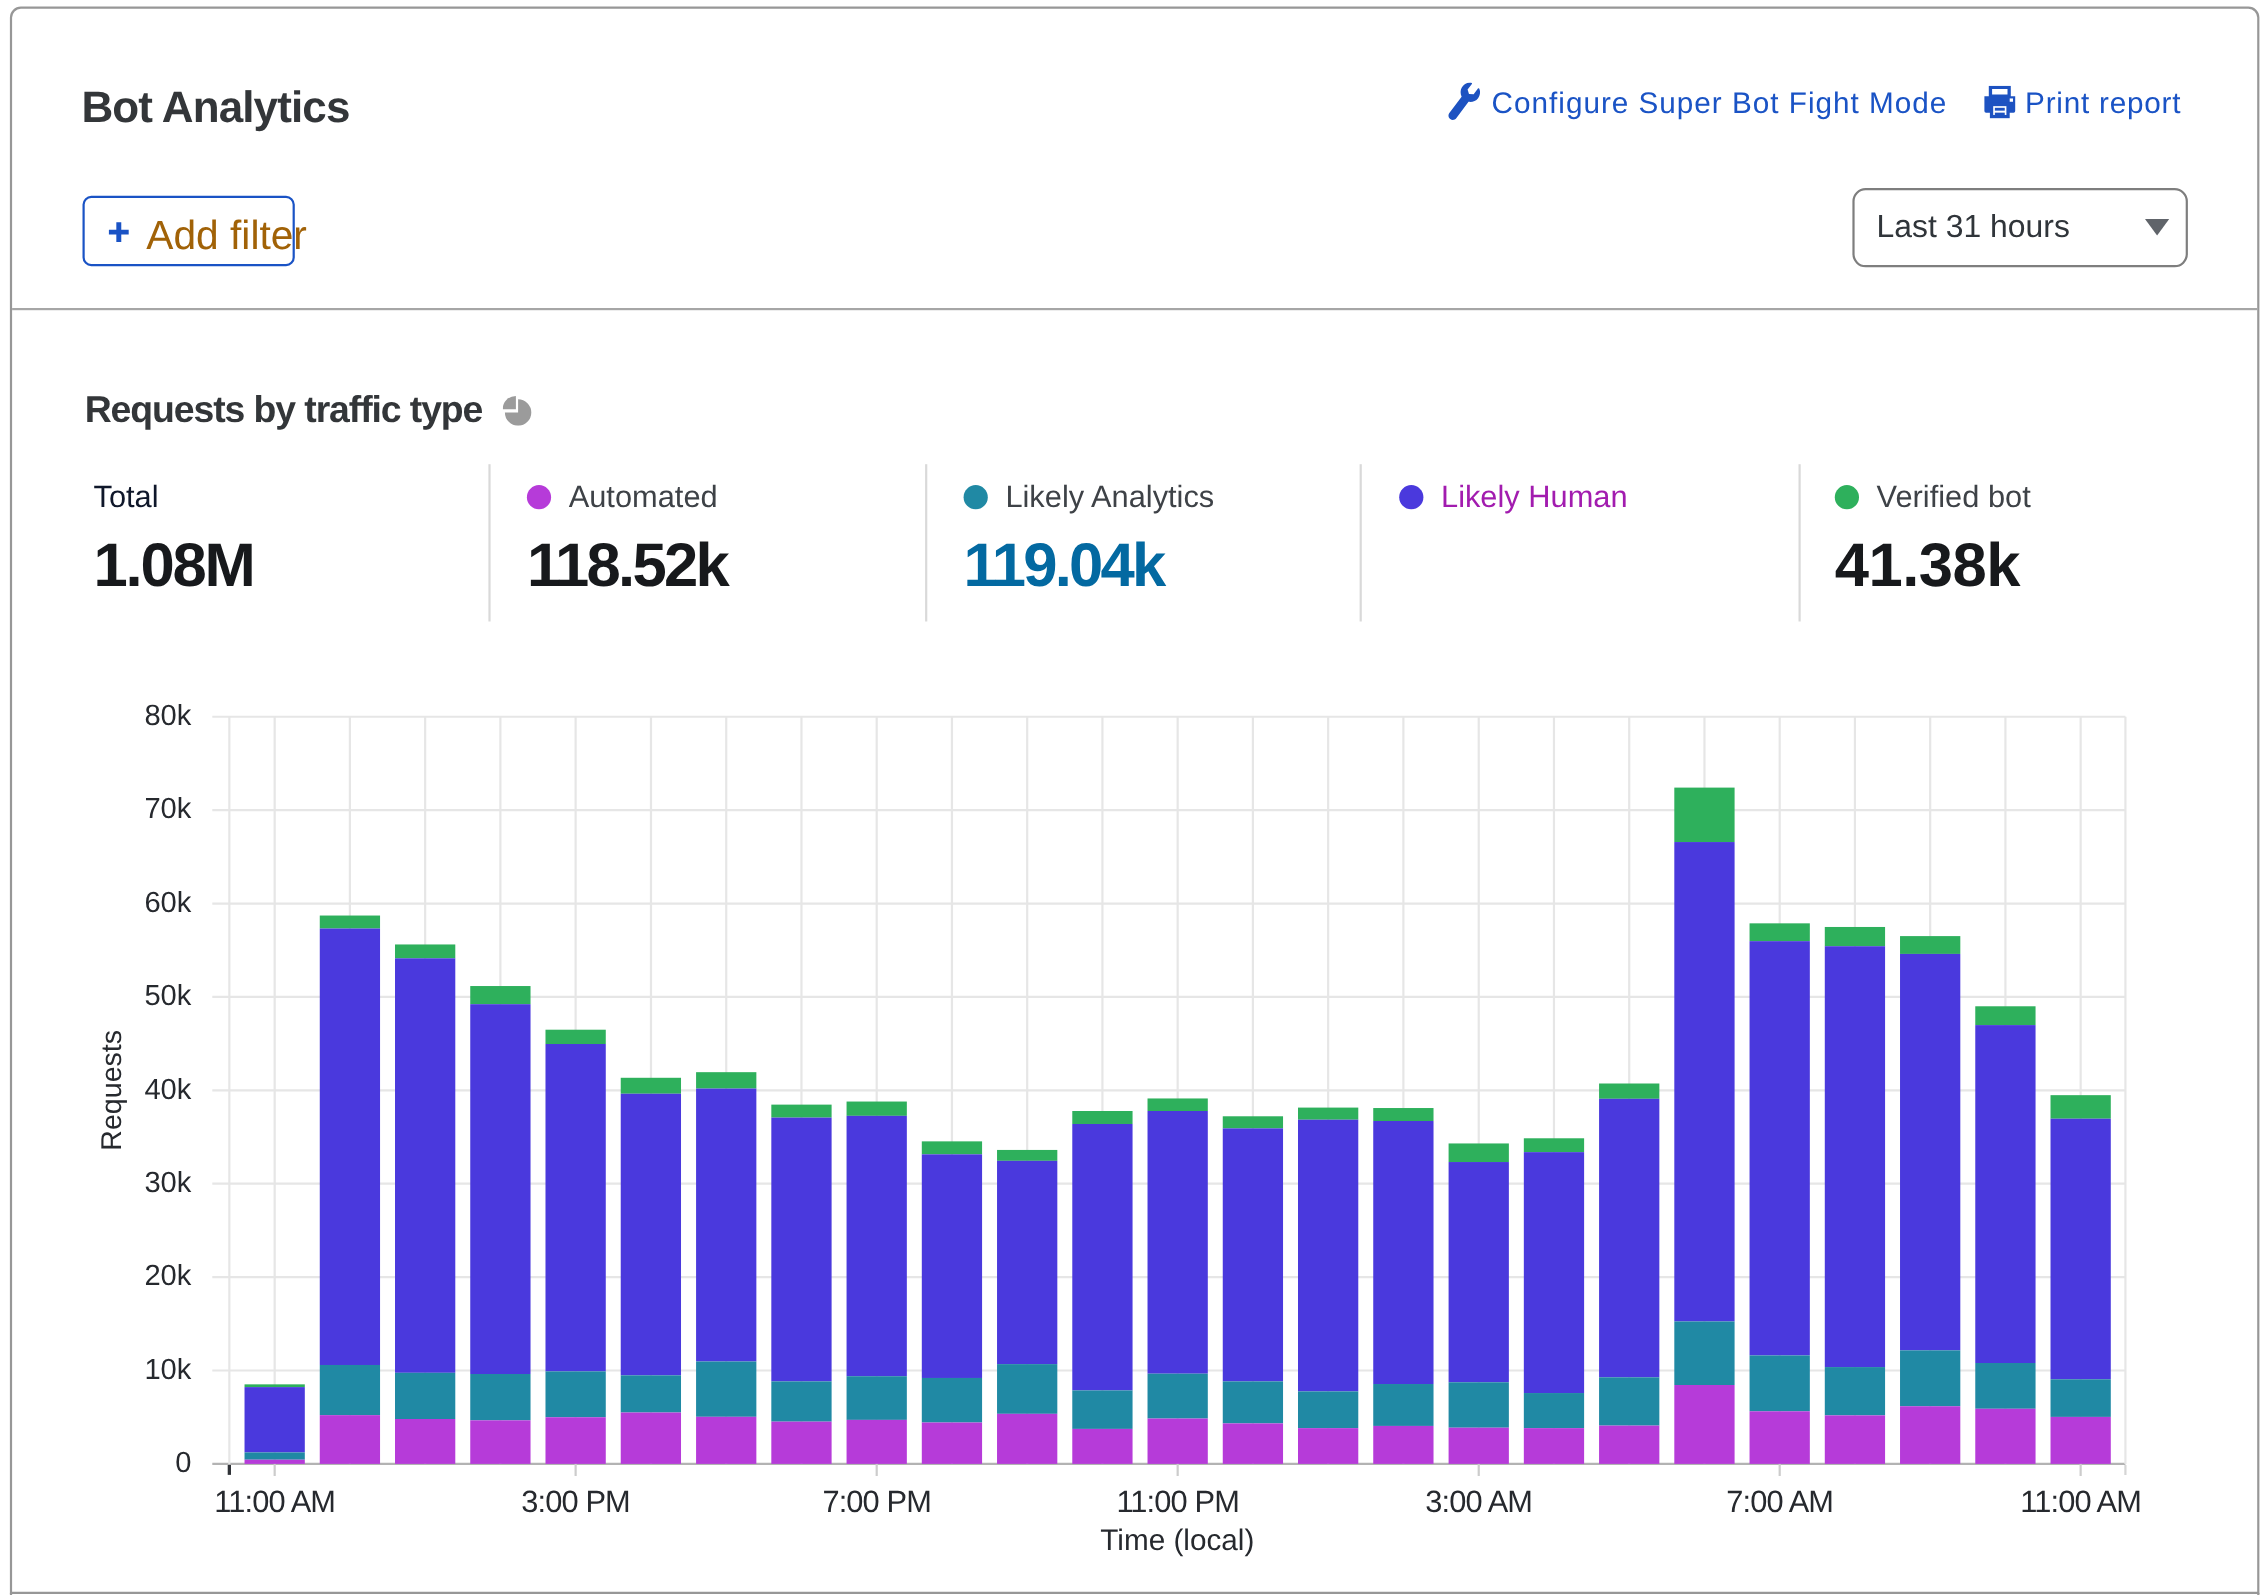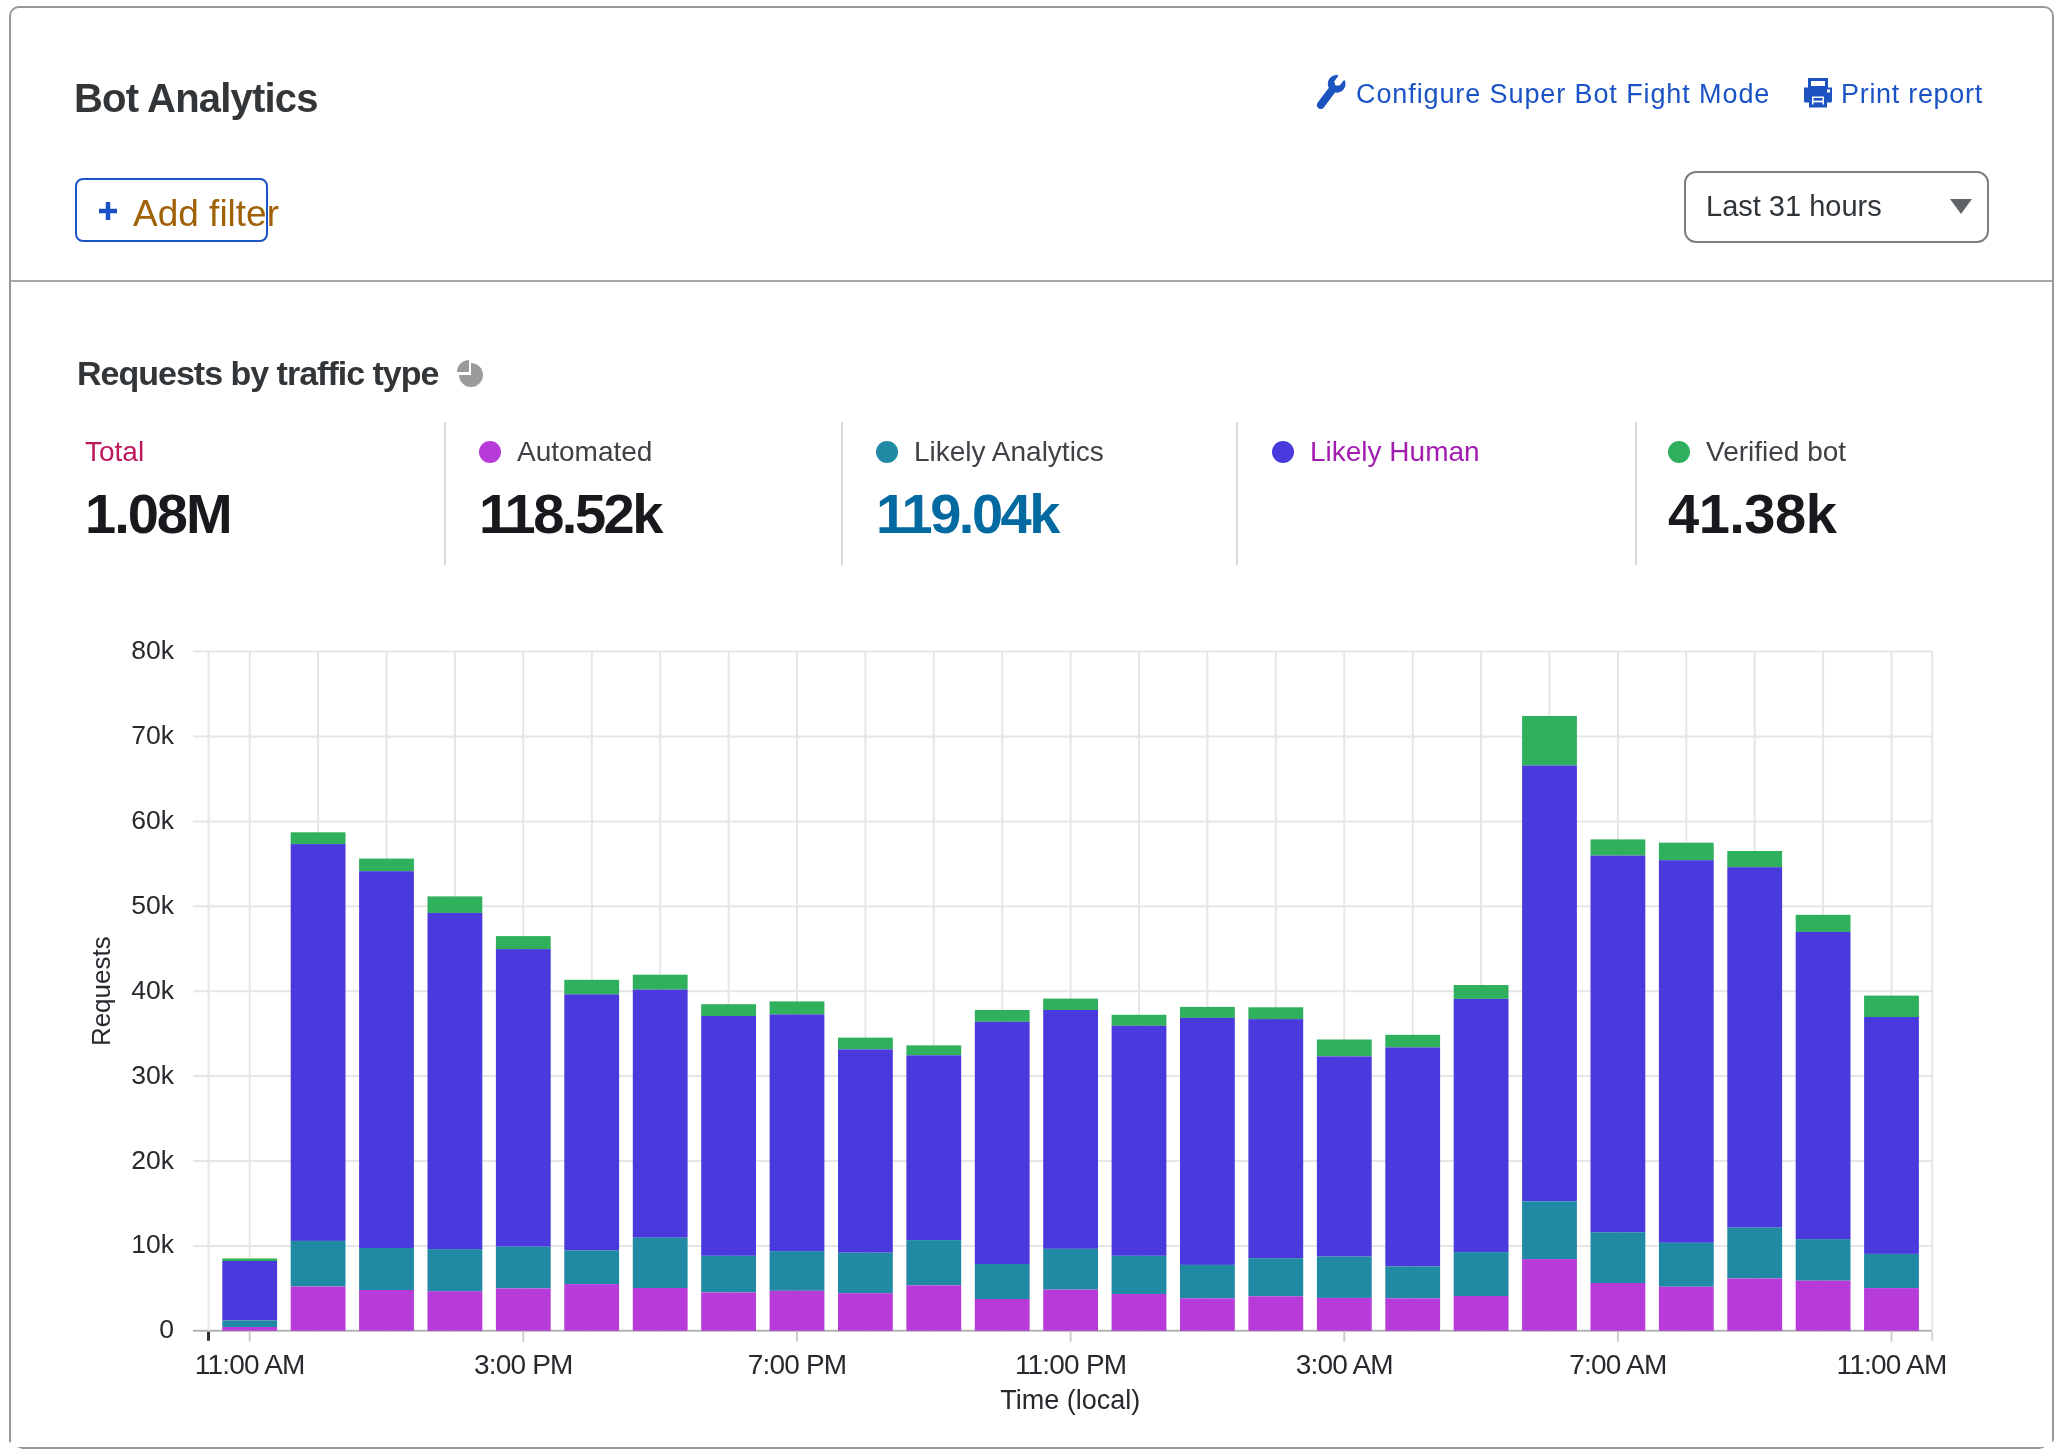--- a/index.html
+++ b/index.html
@@ -1,15 +1,15 @@
 <!DOCTYPE html>
 <html><head><meta charset="utf-8"><style>
 * { margin:0; padding:0; box-sizing:border-box; }
 html,body { width:2062px; height:1450px; background:#fff; font-family:"Liberation Sans", sans-serif; }
-#page { position:relative; width:2062px; height:1450px; overflow:hidden;border-radius:30px; }
+#page { position:relative; width:2062px; height:1450px; overflow:hidden; }
 .abs { position:absolute; }
 </style></head>
 <body>
 <div id="page">
   <div class="abs" style="left:9px;top:6px;width:2045px;height:1443px;border:2px solid #979797;border-radius:10px 10px 0 0;"></div>
   <div class="abs" style="left:11px;top:280px;width:2041px;height:2px;background:#a6a6a6"></div>
   <div class="abs" style="left:9px;top:1448px;width:2px;height:2px;background:#979797"></div>
   <div class="abs" style="left:2052px;top:1448px;width:2px;height:2px;background:#979797"></div>
 
   <div class="abs" style="left:74px;top:76px;font-size:40px;font-weight:bold;letter-spacing:-0.8px;color:#333639">Bot Analytics</div>
@@ -42,21 +42,21 @@
   <svg class="abs" style="left:1949px;top:198px" width="24" height="17" viewBox="0 0 24 17">
       <path d="M1 1h22L12 16z" fill="#60646a"></path>
     </svg>
 
   <div class="abs" style="left:77px;top:354px;font-size:34px;font-weight:bold;letter-spacing:-1px;color:#333639">Requests by traffic type</div>
   <svg width="27" height="28" viewBox="0 0 27 28" style="position:absolute;left:457px;top:359px">
 <path d="M12 13 L12 1 A12 12 0 0 0 0 13 Z" fill="#9b9b9b"></path>
 <path d="M14 16 L14 4 A12 12 0 1 1 2 16 Z" fill="#9b9b9b"></path>
 </svg>
 
-  <div style="position:absolute;left:85px;top:436px;font-size:28px;color:#be185d;white-space:nowrap">Total</div>
+  <div style="position:absolute;left:85px;top:436px;font-size:28px;color:#0f172a;white-space:nowrap">Total</div>
 <div style="position:absolute;left:85px;top:481px;font-size:56px;font-weight:bold;letter-spacing:-2px;color:#17191c;white-space:nowrap">1.08M</div>
 <div style="position:absolute;left:479px;top:441px;width:22px;height:22px;border-radius:50%;background:#b63bd9"></div>
 <div style="position:absolute;left:517px;top:436px;font-size:28px;color:#3e4247;white-space:nowrap">Automated</div>
 <div style="position:absolute;left:479px;top:481px;font-size:56px;font-weight:bold;letter-spacing:-2.5px;color:#17191c;white-space:nowrap">118.52k</div>
 <div style="position:absolute;left:876px;top:441px;width:22px;height:22px;border-radius:50%;background:#2089a4"></div>
 <div style="position:absolute;left:914px;top:436px;font-size:28px;color:#3e4247;white-space:nowrap">Likely Analytics</div>
 <div style="position:absolute;left:876px;top:481px;font-size:56px;font-weight:bold;letter-spacing:-2.5px;color:#0369a1;white-space:nowrap">119.04k</div>
 <div style="position:absolute;left:1272px;top:441px;width:22px;height:22px;border-radius:50%;background:#4a39dd"></div>
 <div style="position:absolute;left:1310px;top:436px;font-size:28px;color:#a21caf;white-space:nowrap">Likely Human</div>
 <div style="position:absolute;left:1668px;top:441px;width:22px;height:22px;border-radius:50%;background:#2eb05c"></div>

